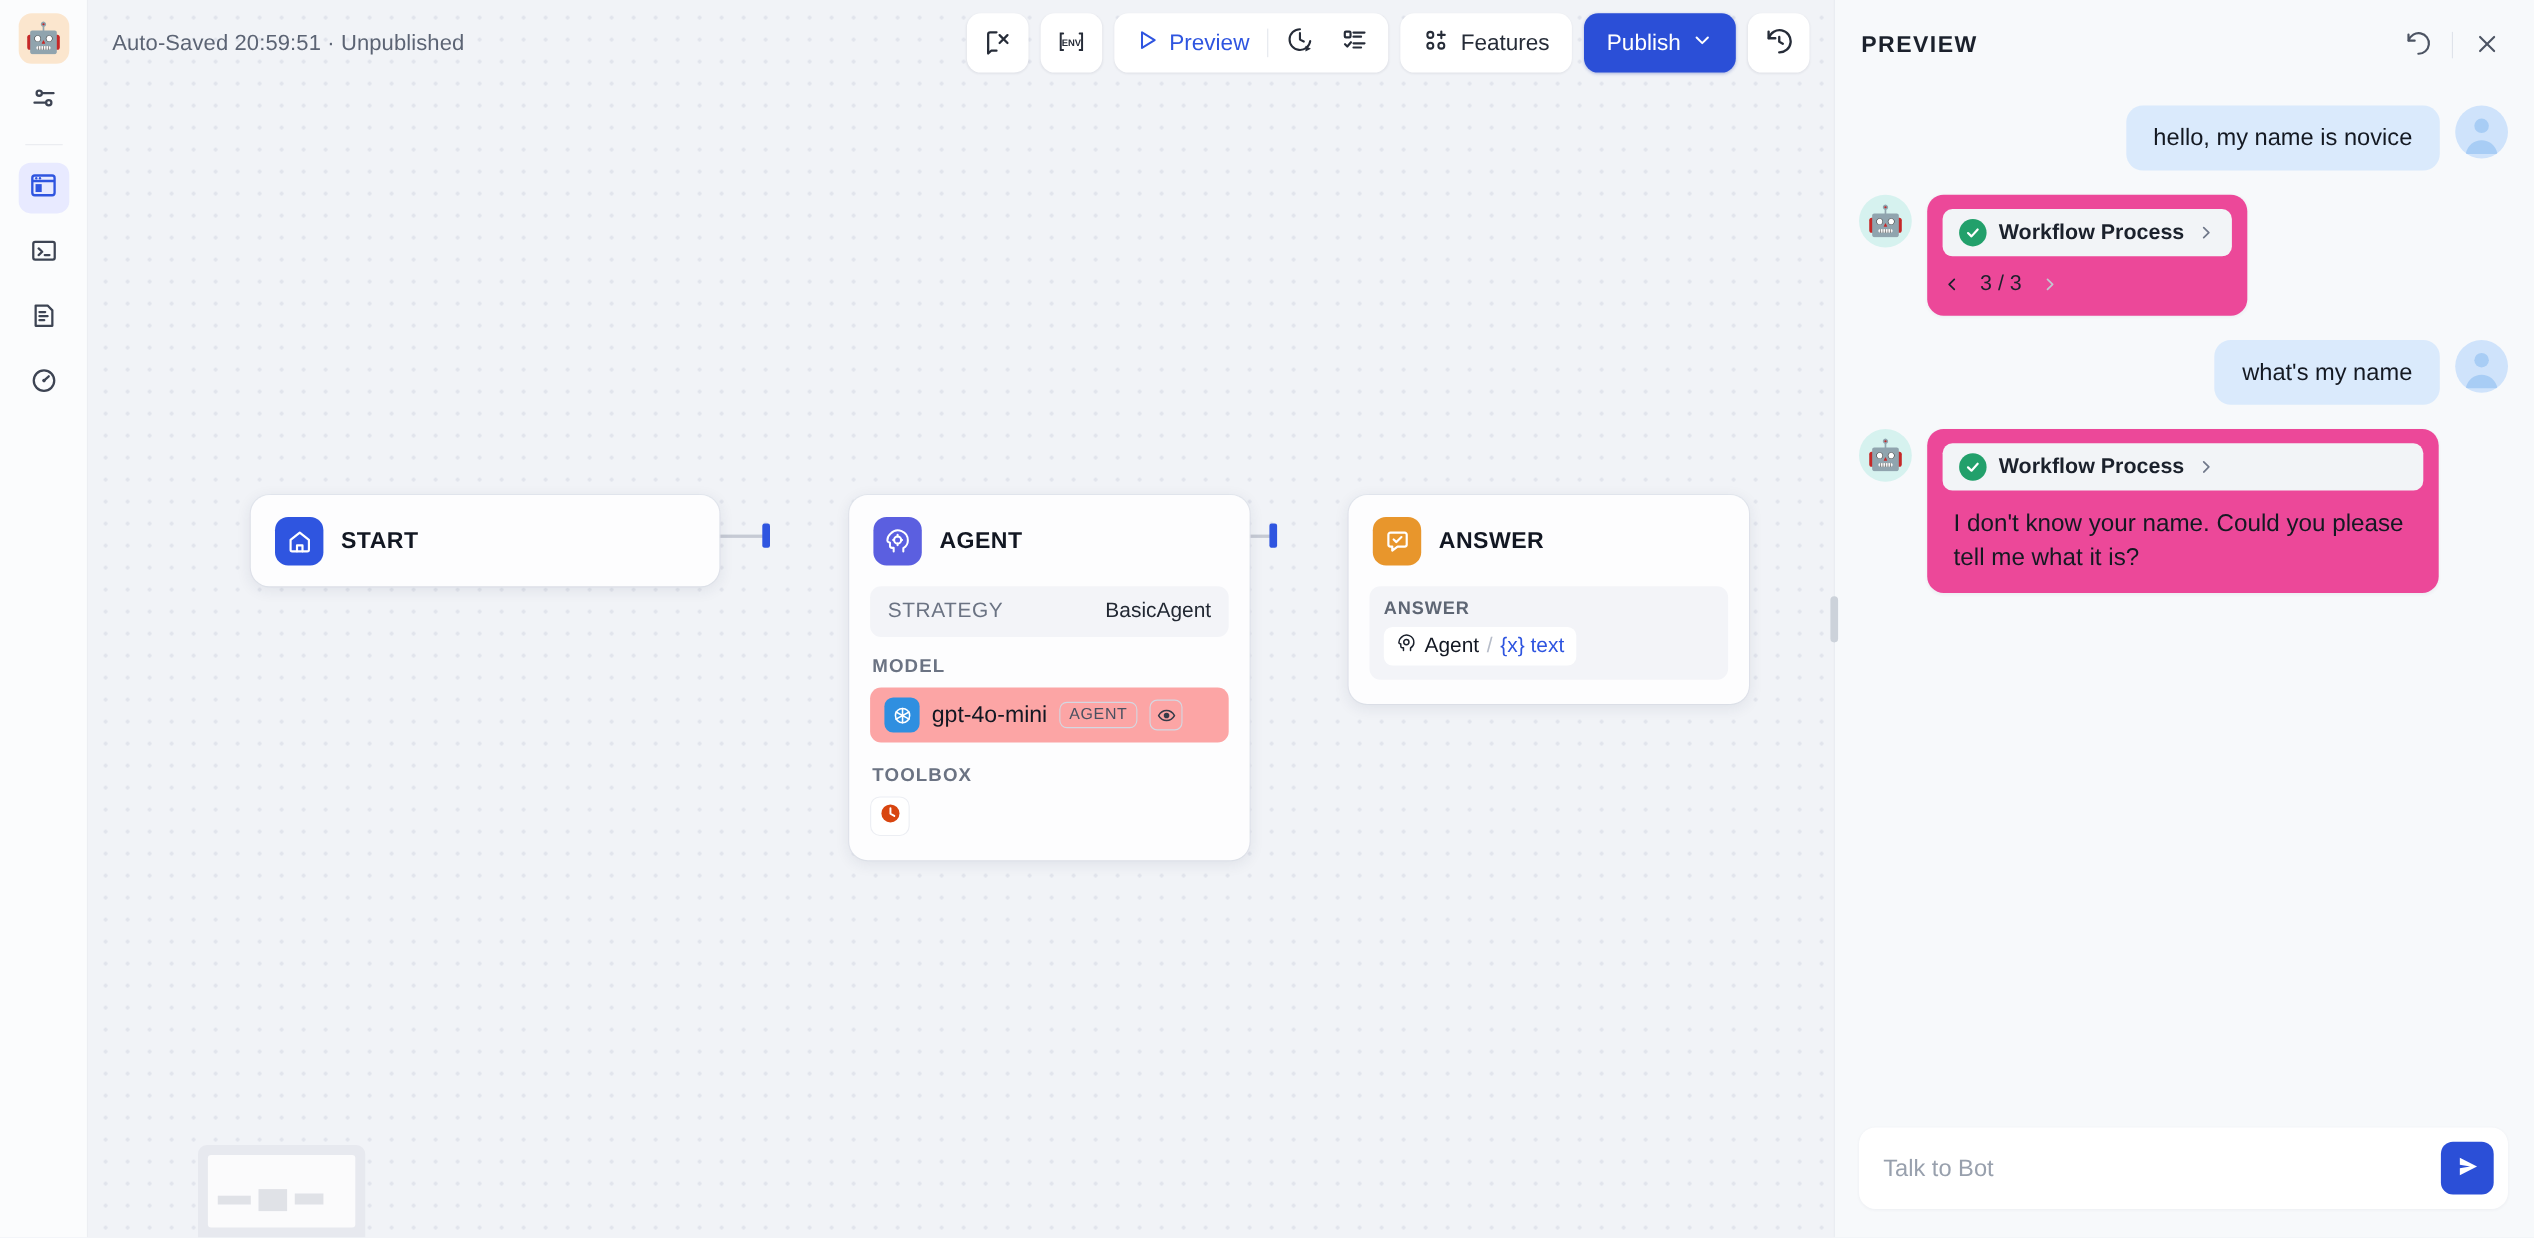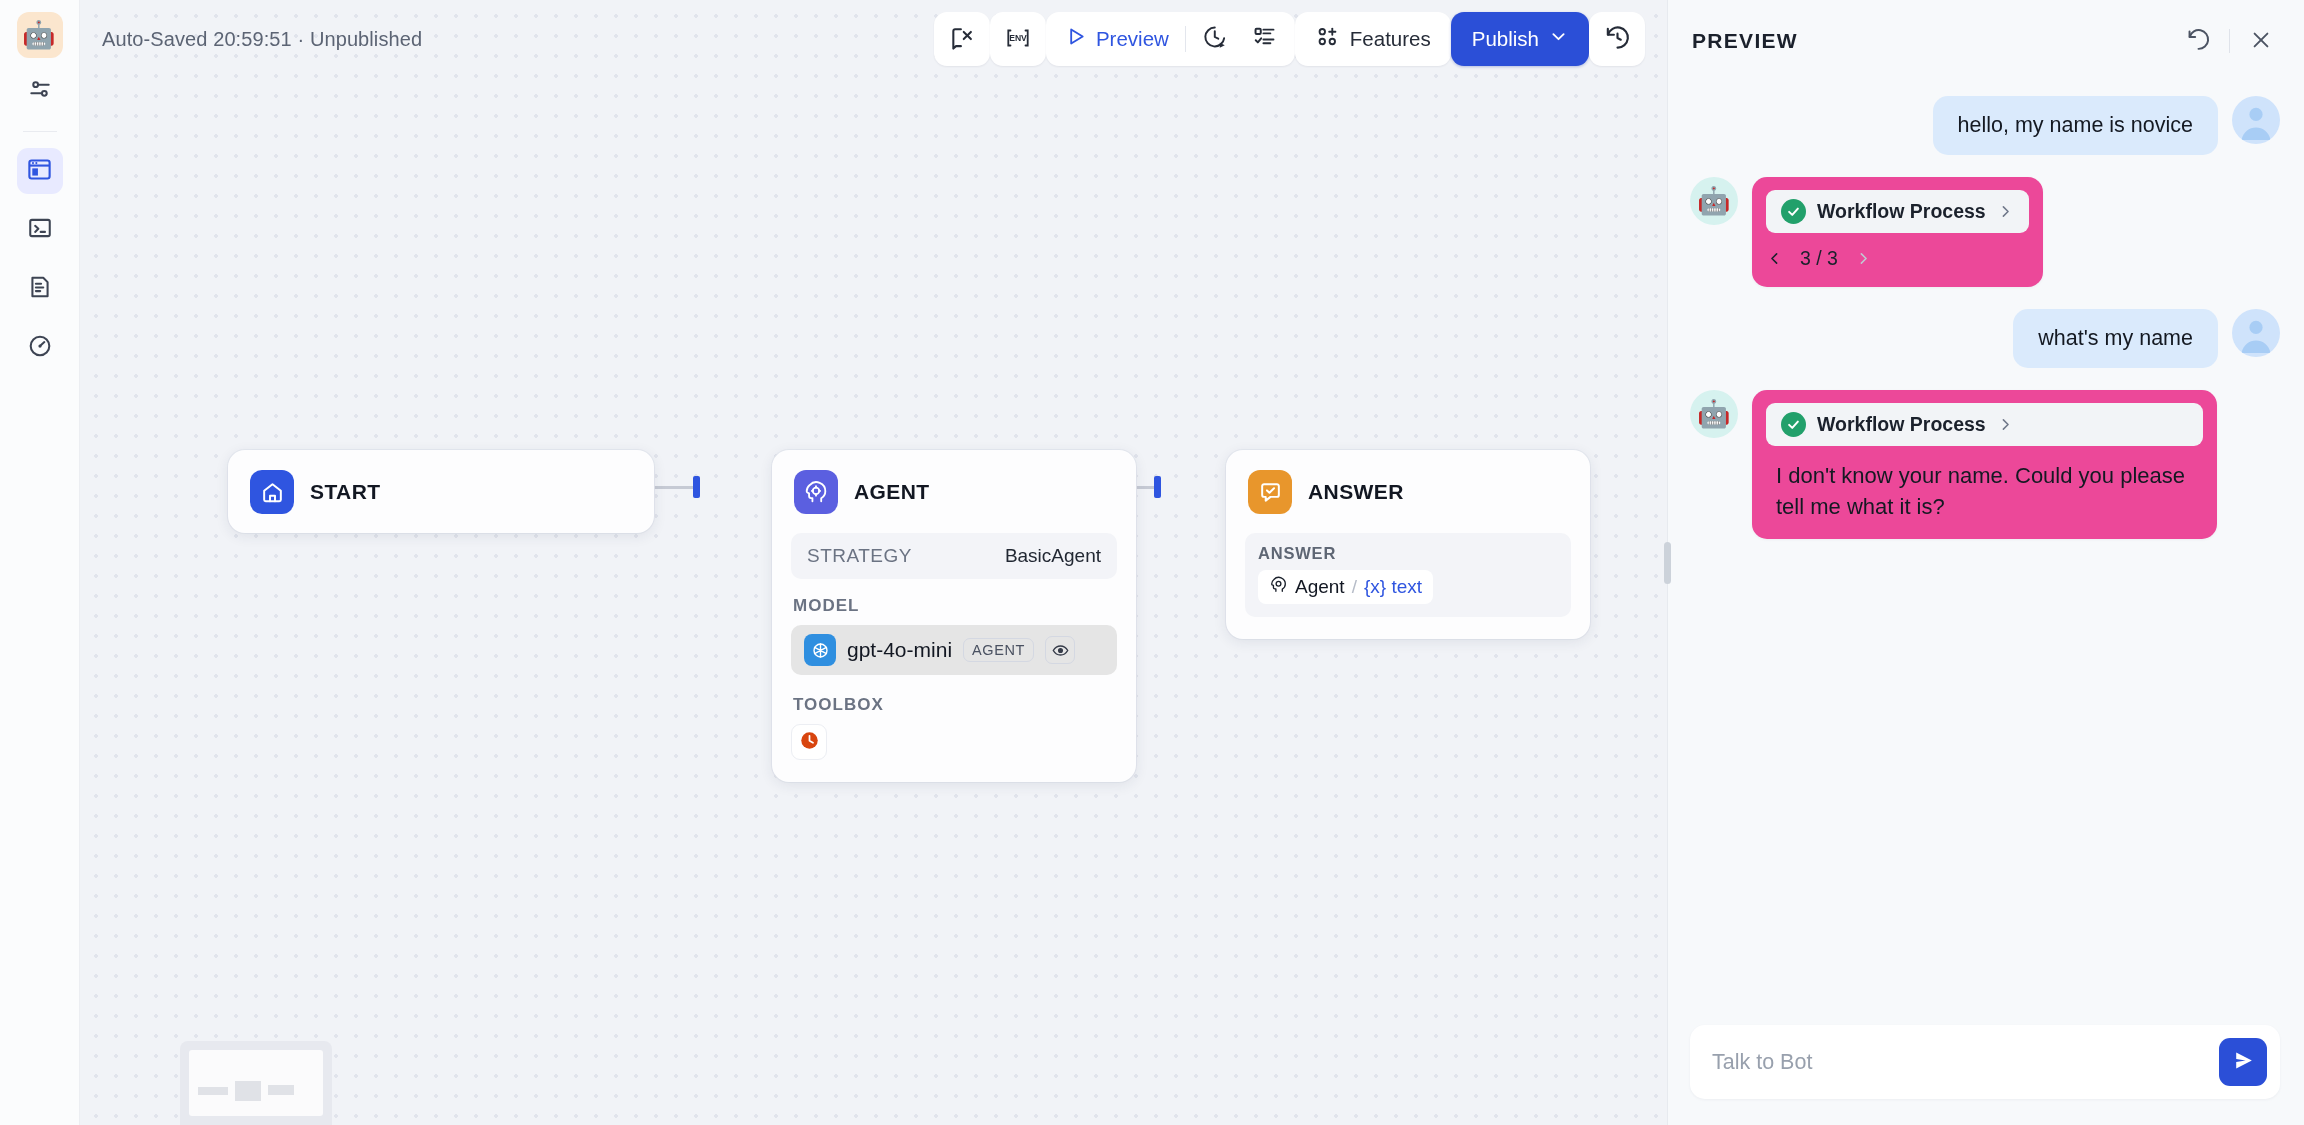--- a/index.html
+++ b/index.html
@@ -50,21 +50,21 @@
     position: absolute; top: 0; left: 0; right: 0; height: 78px;
     display: flex; align-items: center;
     padding: 0 0 0 22px;
     z-index: 4; pointer-events: none;
   }
   .topbar > * { pointer-events: auto; }
   .save-status {
     font-size: 20px; color: #5c6474; letter-spacing: .1px; white-space: nowrap;
   }
   .topbar-spacer { flex: 1 1 auto; }
-  .tb-group { display: flex; align-items: center; padding-right: 22px; }
+  .tb-group { display: flex; align-items: center; gap: 11px; padding-right: 22px; }
   .tb-icon-btn {
     width: 56px; height: 54px; border-radius: 13px;
     background: #ffffff; border: none;
     display: flex; align-items: center; justify-content: center;
     color: #262c38; cursor: pointer;
     box-shadow: 0 1px 2px rgba(25,35,60,.07);
   }
   .tb-pill {
     height: 54px; border-radius: 13px; background: #fff;
     display: flex; align-items: center; gap: 0;
@@ -117,21 +117,21 @@
     display: flex; align-items: center; justify-content: space-between;
     padding: 12px 16px; margin-bottom: 17px;
   }
   .field-key { font-size: 19px; color: #6b7383; letter-spacing: .5px; }
   .field-val { font-size: 19px; color: #222833; }
   .field-label {
     font-size: 17px; color: #6b7383; letter-spacing: 1px; font-weight: bold;
     margin: 0 0 9px 2px;
   }
   .model-row {
-    background: #e5e5e5; border-radius: 10px;
+    background: #fca5a5; border-radius: 10px;
     display: flex; align-items: center; gap: 11px;
     padding: 9px 13px; margin-bottom: 20px;
   }
   .openai-badge {
     width: 32px; height: 32px; border-radius: 8px; background: #2f8fe0;
     display: flex; align-items: center; justify-content: center; flex: 0 0 32px;
   }
   .model-name { font-size: 21px; color: #121722; }
   .chip-chat {
     border: 1px solid #d4d8e2; border-radius: 7px;

